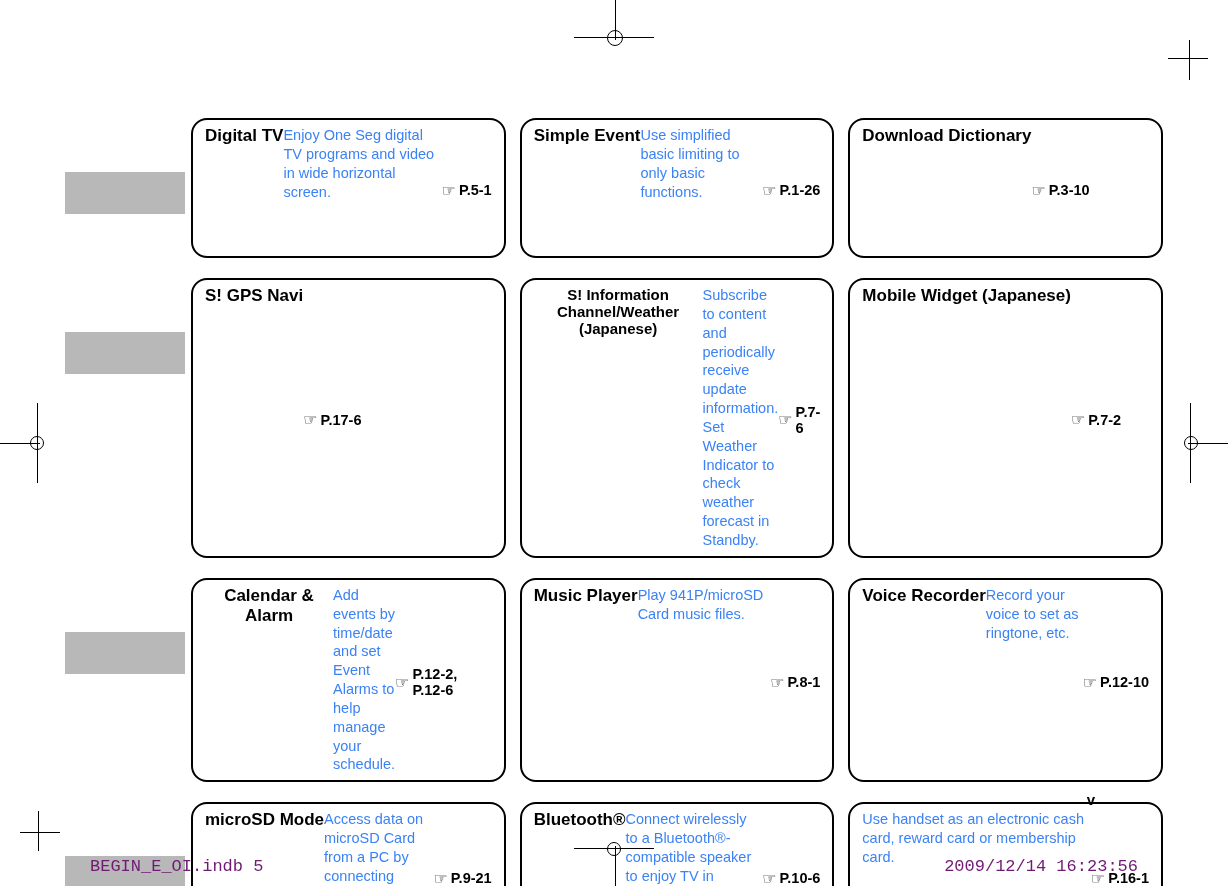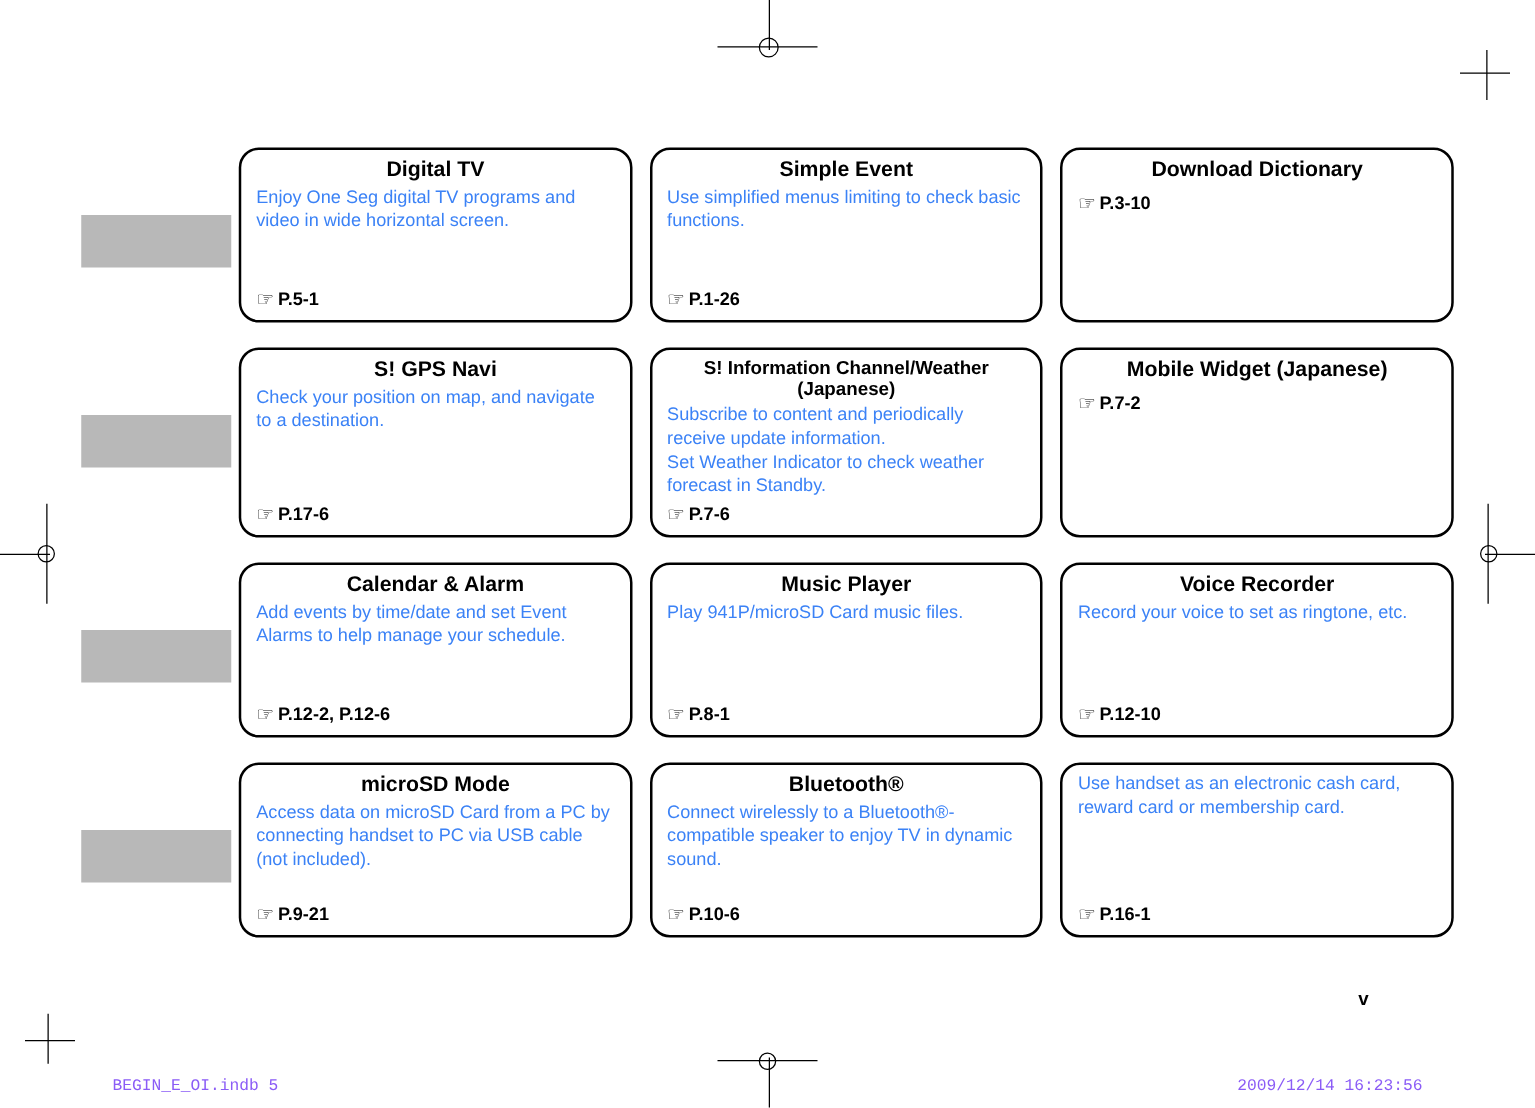--- a/index.html
+++ b/index.html
@@ -116,21 +116,21 @@
       display: flex;
       gap: 14px;
       flex: 1;
     }
     .card {
       flex: 1;
       border: 2px solid #000;
       border-radius: 16px;
       padding: 6px 12px 6px 12px;
       display: flex;
-      flex-direction: column;
+      flex-direction: row;
       min-height: 140px;
       position: relative;
     }
     .card-title {
       font-weight: bold;
       font-size: 17px;
       text-align: center;
       margin-bottom: 3px;
     }
     .card-desc {
@@ -161,22 +161,22 @@
       letter-spacing: 1px;
     }
     .footer {
       position: absolute;
       bottom: 10px;
       left: 90px;
       right: 90px;
       display: flex;
       justify-content: space-between;
       font-family: 'Courier New', monospace;
-      font-size: 13px;
-      color: #8b5cf6;
+      font-size: 17px;
+      color: #701a75;
     }
   </style>
 </head>
 <body>
 
 <div class="crop-mark crop-top-center">
     <div class="hline"></div>
   </div>
 <div class="crop-mark crop-bottom-center">
     <div class="ring"></div>
@@ -200,42 +200,41 @@
       <div class="card">
         <div class="card-title">Digital TV</div>
         <div class="card-desc">Enjoy One Seg digital TV programs and video in wide horizontal screen.</div>
         <div class="card-ref">
             <span class="hand-icon">☞</span>
             <span>P.5-1</span>
           </div>
       </div>
       <div class="card">
         <div class="card-title">Simple Event</div>
-        <div class="card-desc">Use simplified menus limiting to check basic functions.</div>
+        <div class="card-desc">Use simplified basic limiting to only basic functions.</div>
         <div class="card-ref">
             <span class="hand-icon">☞</span>
             <span>P.1-26</span>
           </div>
       </div>
       <div class="card">
         <div class="card-title">Download Dictionary</div>
         <div class="card-ref">
             <span class="hand-icon">☞</span>
             <span>P.3-10</span>
           </div>
       </div>
     </div>
   </div>
 
   <div class="row">
     <div class="gray-tab"></div>
     <div class="cards">
       <div class="card">
         <div class="card-title">S! GPS Navi</div>
-        <div class="card-desc">Check your position on map, and navigate to a destination.</div>
         <div class="card-ref">
             <span class="hand-icon">☞</span>
             <span>P.17-6</span>
           </div>
       </div>
       <div class="card">
         <div class="card-title" style="font-size:15px">S! Information Channel/Weather (Japanese)</div>
         <div class="card-desc" style="white-space:pre-line">Subscribe to content and periodically receive update information.
 Set Weather Indicator to check weather forecast in Standby.</div>
         <div class="card-ref">

